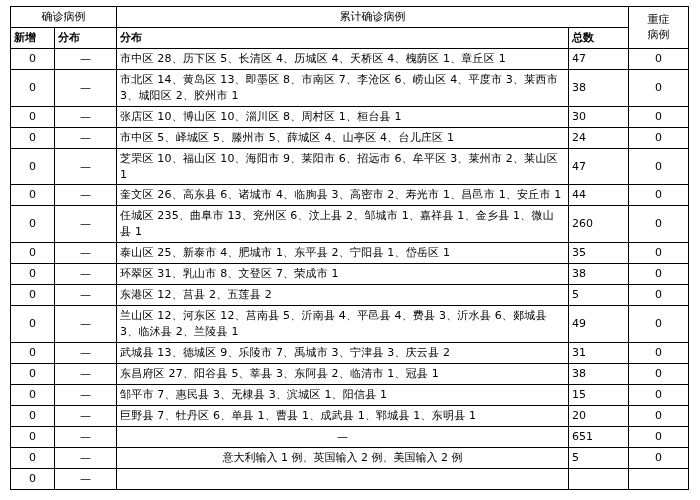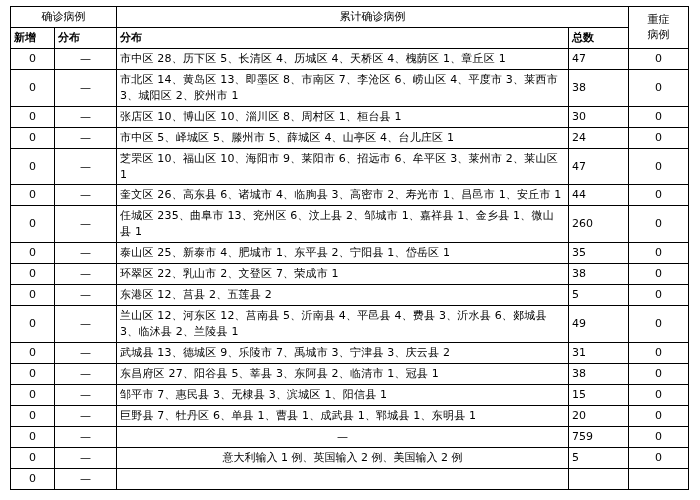--- a/index.html
+++ b/index.html
@@ -157,21 +157,21 @@
         <tr>
           <td class="num">0</td>
           <td class="dash">—</td>
           <td class="dist">泰山区 25、新泰市 4、肥城市 1、东平县 2、宁阳县 1、岱岳区 1</td>
           <td class="total">35</td>
           <td class="severe">0</td>
         </tr>
         <tr>
           <td class="num">0</td>
           <td class="dash">—</td>
-          <td class="dist">环翠区 22、乳山市 2、文登区 7、荣成市 1</td>
+          <td class="dist">环翠区 31、乳山市 8、文登区 7、荣成市 1</td>
           <td class="total">38</td>
           <td class="severe">0</td>
         </tr>
         <tr>
           <td class="num">0</td>
           <td class="dash">—</td>
           <td class="dist">东港区 12、莒县 2、五莲县 2</td>
           <td class="total">5</td>
           <td class="severe">0</td>
         </tr>
@@ -207,21 +207,21 @@
           <td class="num">0</td>
           <td class="dash">—</td>
           <td class="dist">巨野县 7、牡丹区 6、单县 1、曹县 1、成武县 1、郓城县 1、东明县 1</td>
           <td class="total">20</td>
           <td class="severe">0</td>
         </tr>
         <tr>
           <td class="num">0</td>
           <td class="dash">—</td>
           <td class="dist-wide">—</td>
-          <td class="total">759</td>
+          <td class="total">651</td>
           <td class="severe">0</td>
         </tr>
         <tr>
           <td class="num">0</td>
           <td class="dash">—</td>
           <td class="dist-wide">意大利输入 1 例、英国输入 2 例、美国输入 2 例</td>
           <td class="total">5</td>
           <td class="severe">0</td>
         </tr>
         <tr>

